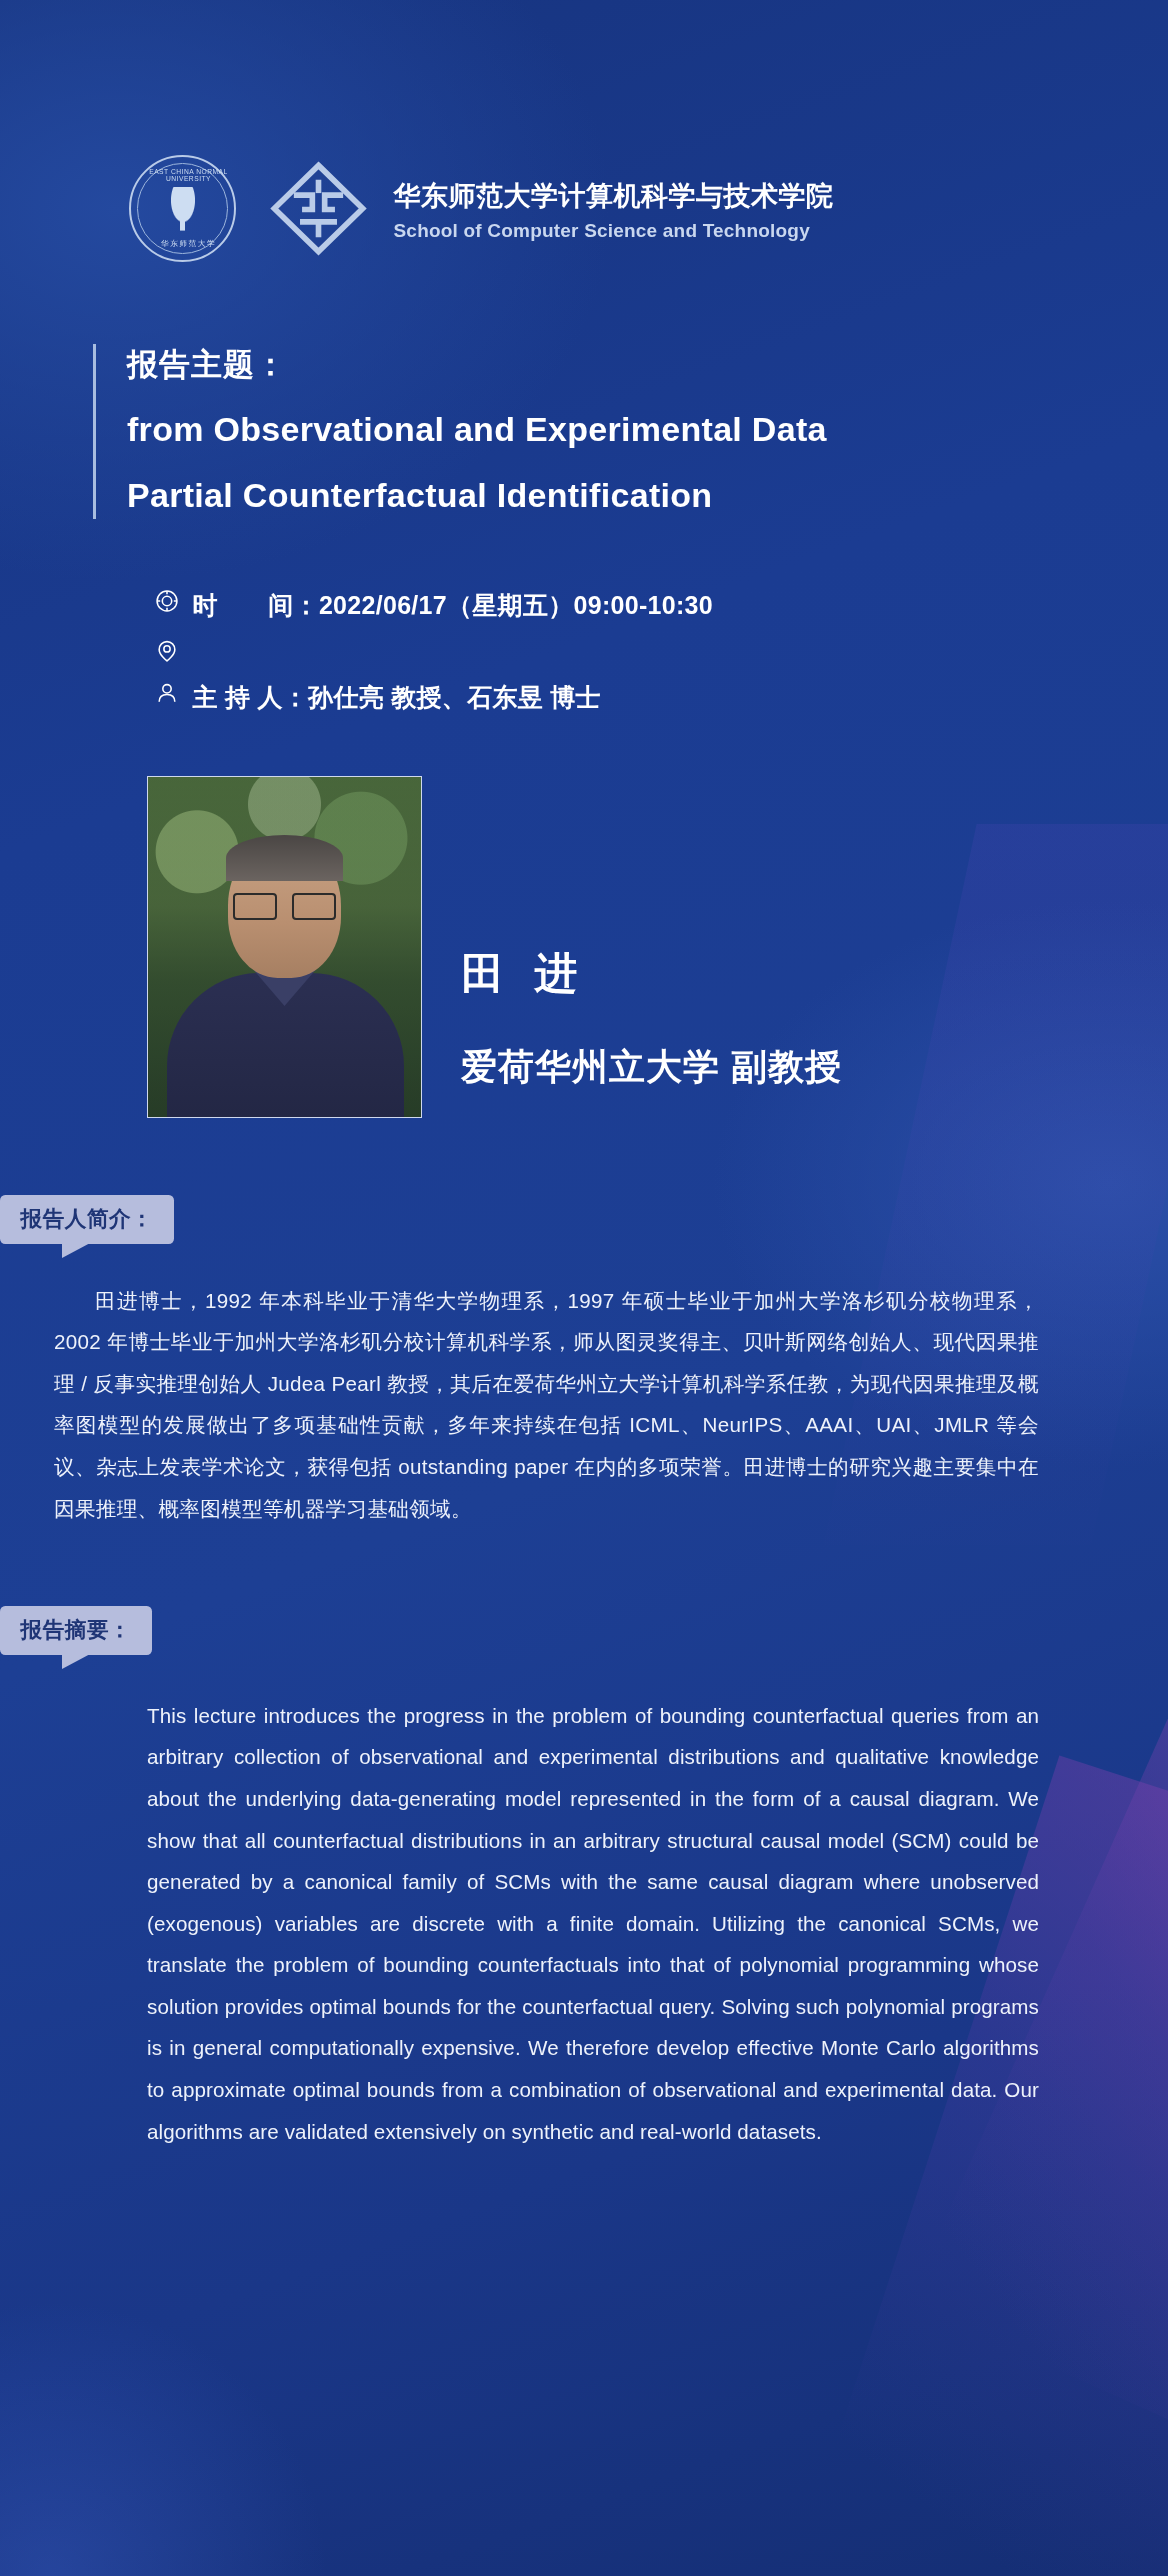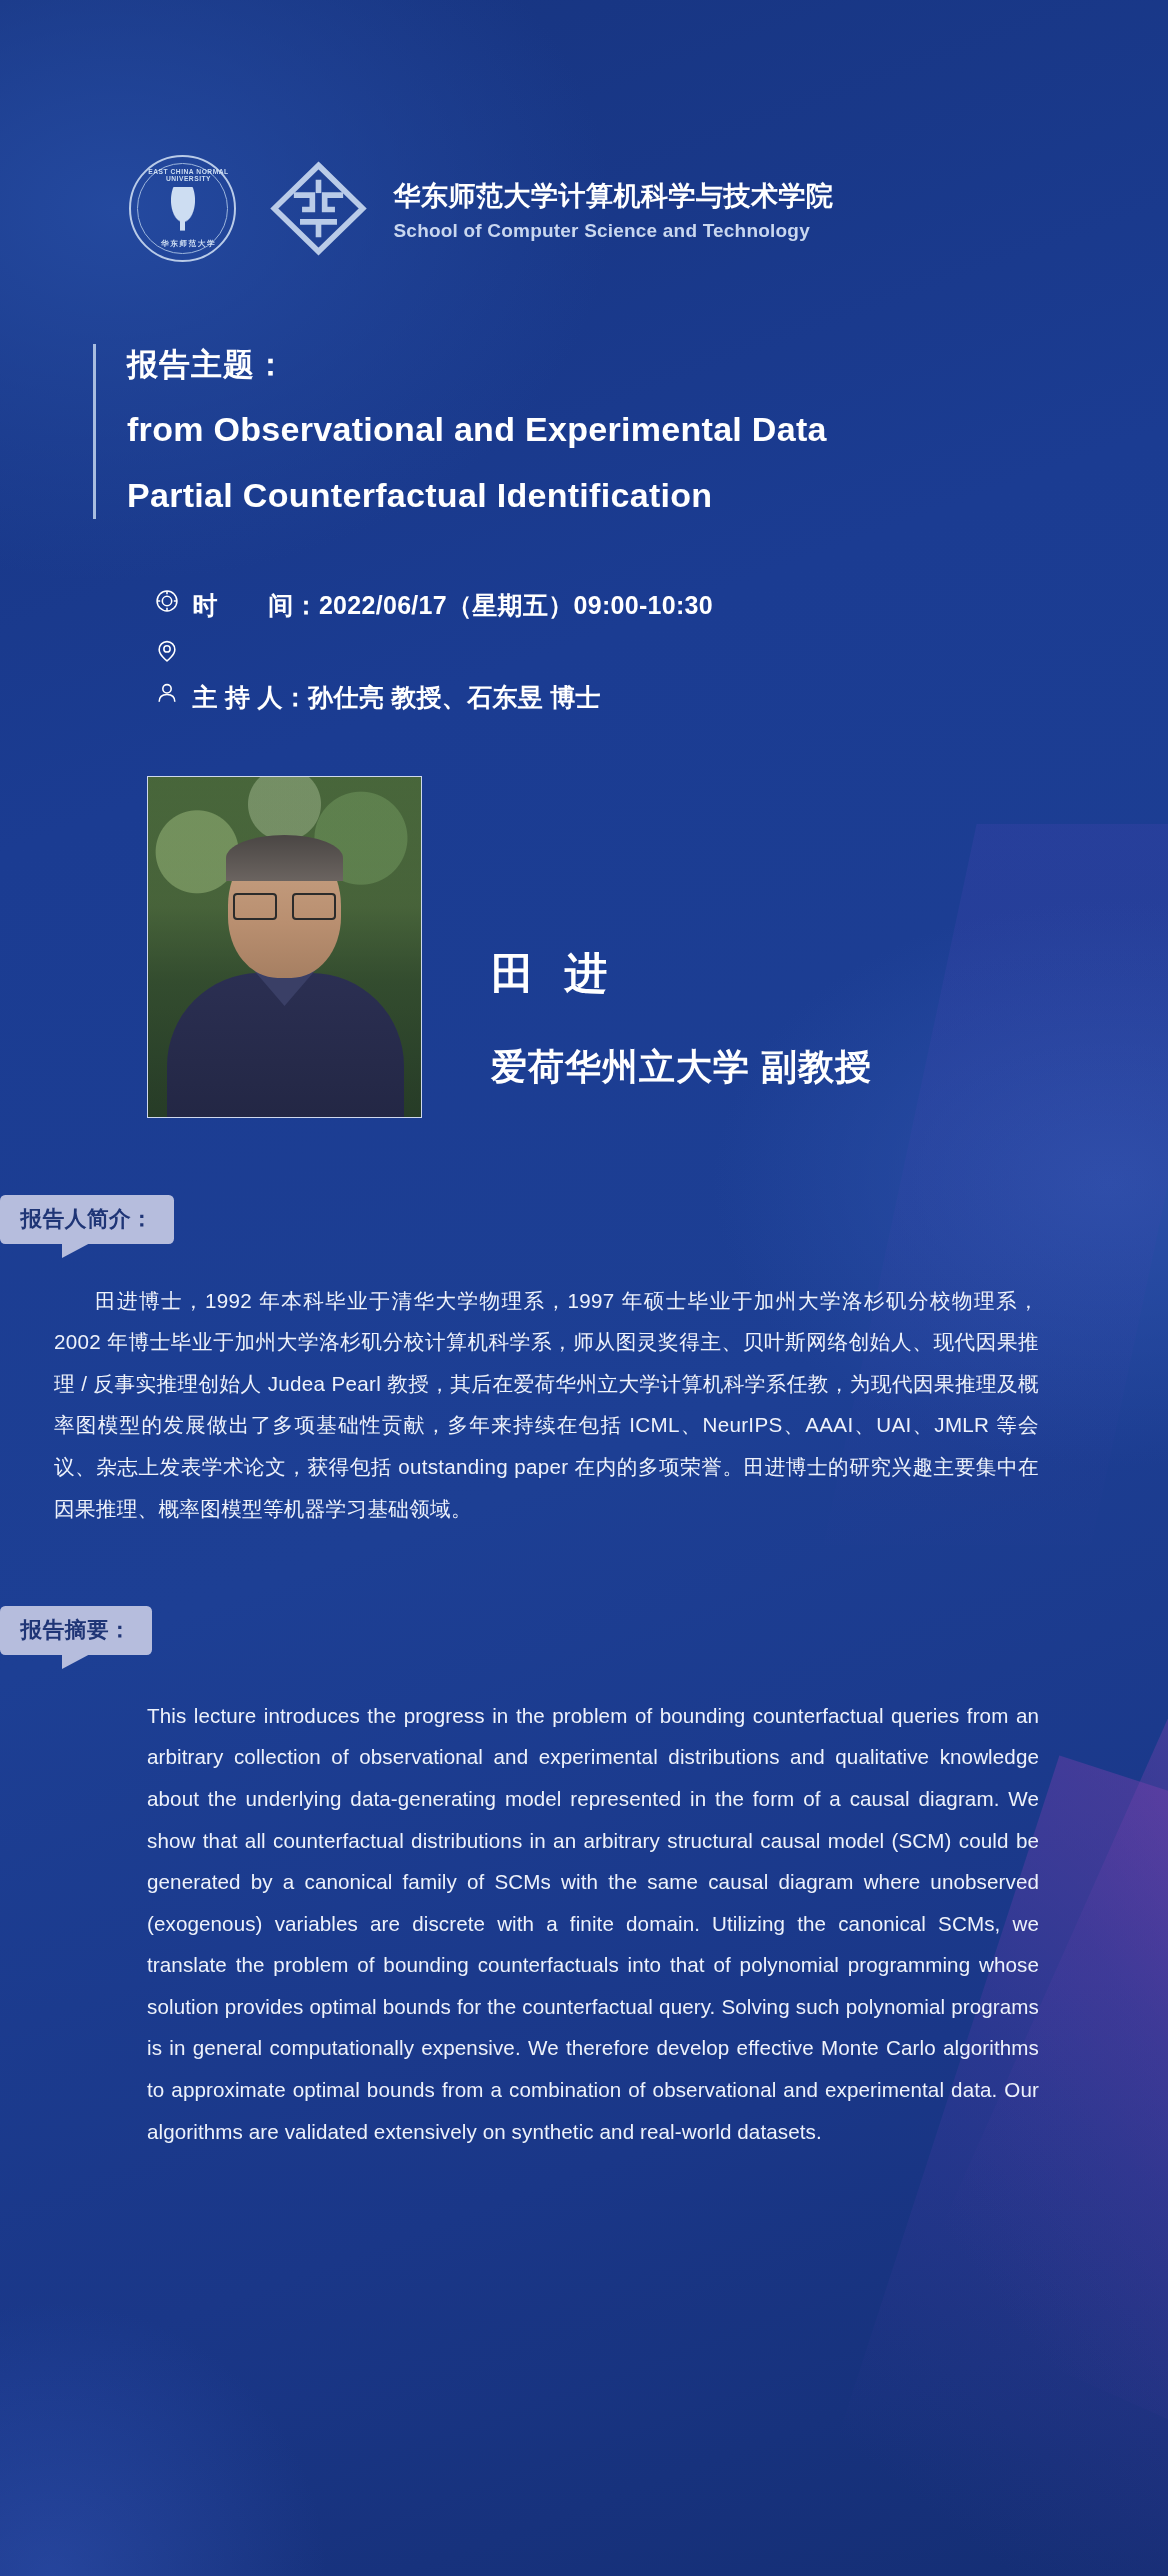--- a/index.html
+++ b/index.html
@@ -100,21 +100,20 @@
       radial-gradient(ellipse at 50% 30%, #cdddf2 0%, #cdddf2 48%, rgba(205,221,242,0) 52%),
       linear-gradient(#cdddf2, #cdddf2) no-repeat center bottom / 5.2px 20.6px;
   }
   .seal-text-top, .seal-text-bottom {
     position: absolute;
     left: 12px; right: 0;
     text-align: center;
     font-size: 6.7px;
     letter-spacing: 0.5px;
     color: #cdddf2;
-    font-weight: bold;
   }
   .seal-text-top { top: 11.3px; }
   .seal-text-bottom { bottom: 11.3px; font-size: 7.7px; letter-spacing: 1.5px; }
 
   .cs-mark {
     width: 113px;
     height: 103px;
     margin-left: 26px;
     flex: 0 0 auto;
     display: flex;
@@ -269,21 +268,21 @@
     left: 50%;
     bottom: 111px;
     width: 62px;
     height: 36px;
     margin-left: -31px;
     background: #3a3f66;
     clip-path: polygon(0 0, 100% 0, 50% 100%);
   }
 
   .speaker-info {
-    margin-left: 69px;
+    margin-left: 39px;
     padding-bottom: 26px;
   }
   .speaker-name {
     font-size: 43px;
     font-weight: bold;
     color: #ffffff;
     letter-spacing: 9.3px;
   }
   .speaker-title {
     margin-top: 40px;

